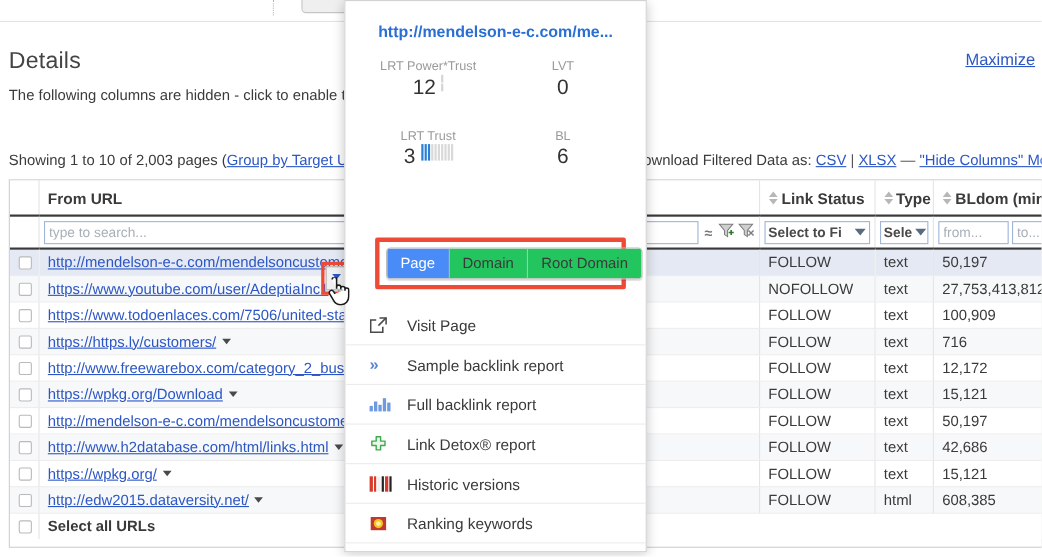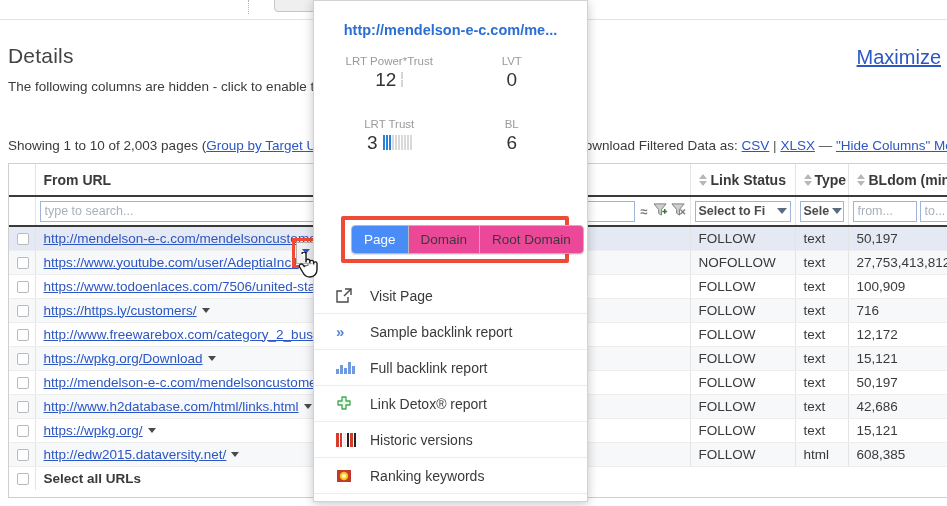--- a/index.html
+++ b/index.html
@@ -24,21 +24,21 @@
   .top-btn.b2 { left:360px; width:128px; }
   .hline-top { position:absolute; left:0; top:19px; width:947px; height:1px; background:#e3e3e3; }
 
   
   .details-title {
     position:absolute; left:8px; top:44px;
     font-size:21px; color:#444; font-weight:400; letter-spacing:.2px;
   }
   .maximize-link {
     position:absolute; right:6px; top:46px;
-    font-size:20px; color:#2b56c4; text-decoration:underline; cursor:pointer;margin-left:20px;
+    font-size:15px; color:#2b56c4; text-decoration:underline; cursor:pointer;margin-left:20px;
   }
   .hidden-cols-text {
     position:absolute; left:8px; top:79px;
     font-size:13.5px; color:#3b3b3b; white-space:nowrap;
   }
   .hidden-cols-text .lnk { color:#2b56c4; text-decoration:underline; cursor:pointer; }
 
   .showing-line {
     position:absolute; left:8px; top:138px;
     font-size:13.5px; color:#3b3b3b; white-space:nowrap;
@@ -144,21 +144,21 @@
     box-shadow:0 2px 10px rgba(0,0,0,.22); z-index:50;
   }
   .popup-title {
     text-align:center; margin-top:21px; font-size:14.5px; font-weight:bold;
     color:#2b6fd4; cursor:pointer;
   }
   .metrics { margin-top:16px; padding:0 14px; }
   .metric-row { display:flex; margin-bottom:13px; }
   .metric { flex:1; text-align:center; }
   .metric .lbl { font-size:11.5px; color:#9a9a9a; line-height:14px; }
-  .metric .valrow { display:flex; align-items:center; justify-content:center; gap:5px; }
+  .metric .valrow { display:flex; align-items:flex-start; justify-content:center; gap:5px; }
   .metric .val { font-size:19px; color:#333; line-height:23px; }
   .bars { display:inline-flex; align-items:flex-end; gap:1px; height:16px; }
   .bars span { width:2px; background:#d5d5d5; }
   .bars.dual { flex-direction:column; gap:1px; }
   .bars-line { display:flex; gap:1px; }
   .bars-line span { width:2px; height:7px; background:#d9d9d9; display:block; }
   .bars-line span.red { background:#e33c2e; }
   .bars-line span.blue { background:#2b7fd4; }
   .bars-single span { height:15px; }
 
@@ -166,21 +166,21 @@
     position:absolute; left:27px; top:215px; width:228px; height:47px;
     border:4px solid #ef4a35; border-radius:2px;
   }
   .toggle-group {
     position:absolute; left:37px; top:224px; display:flex;
     border:1px solid #b9b9b9; border-radius:4px; overflow:hidden;
     box-shadow:0 1px 1px rgba(0,0,0,.12);
   }
   .toggle-group .tg {
     padding:0 12px; height:27px; line-height:27px; font-size:13.5px;
-    background:#ec4899; color:#3a3a3a; cursor:pointer;
+    background:#22c55e; color:#3a3a3a; cursor:pointer;
     border-right:1px solid #b9b9b9;
   }
   .toggle-group .tg:last-child { border-right:none; }
   .toggle-group .tg.active { background:#4a8cf7; color:#fff; }
 
   .menu { position:absolute; left:0; top:277px; width:273px; }
   .menu-item {
     display:flex; align-items:center; height:36px;
     border-bottom:1px solid #ececec; cursor:pointer; padding-left:22px;
   }

